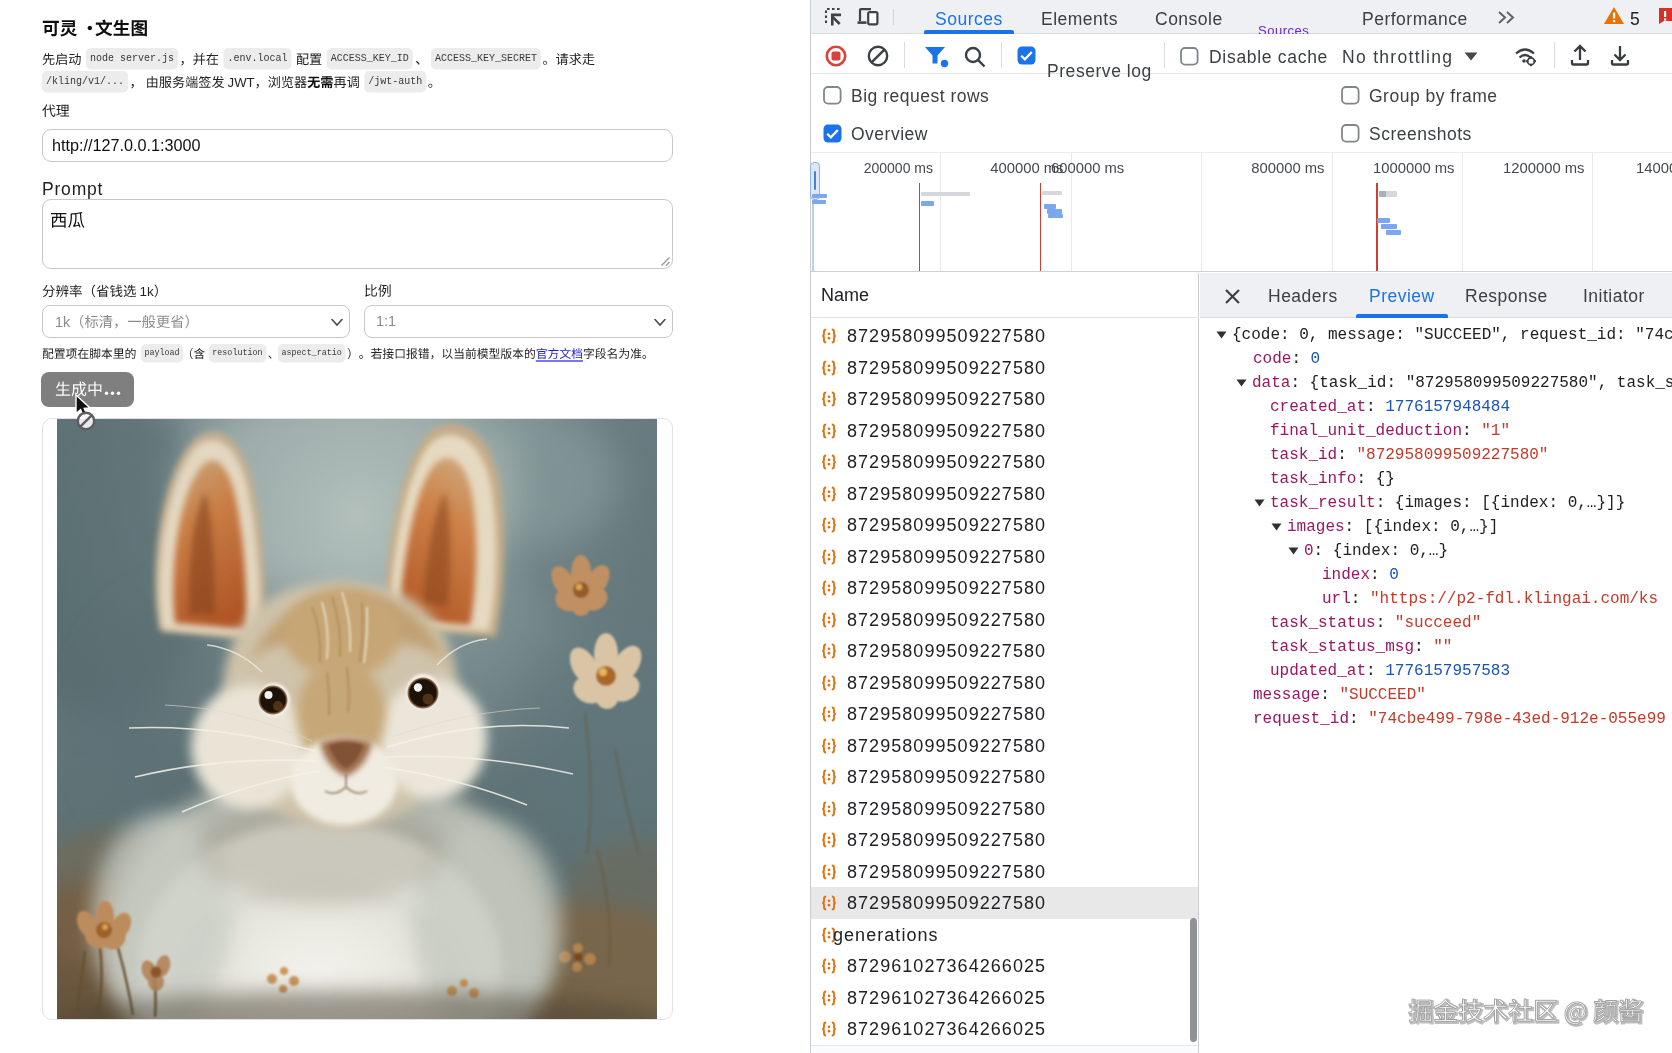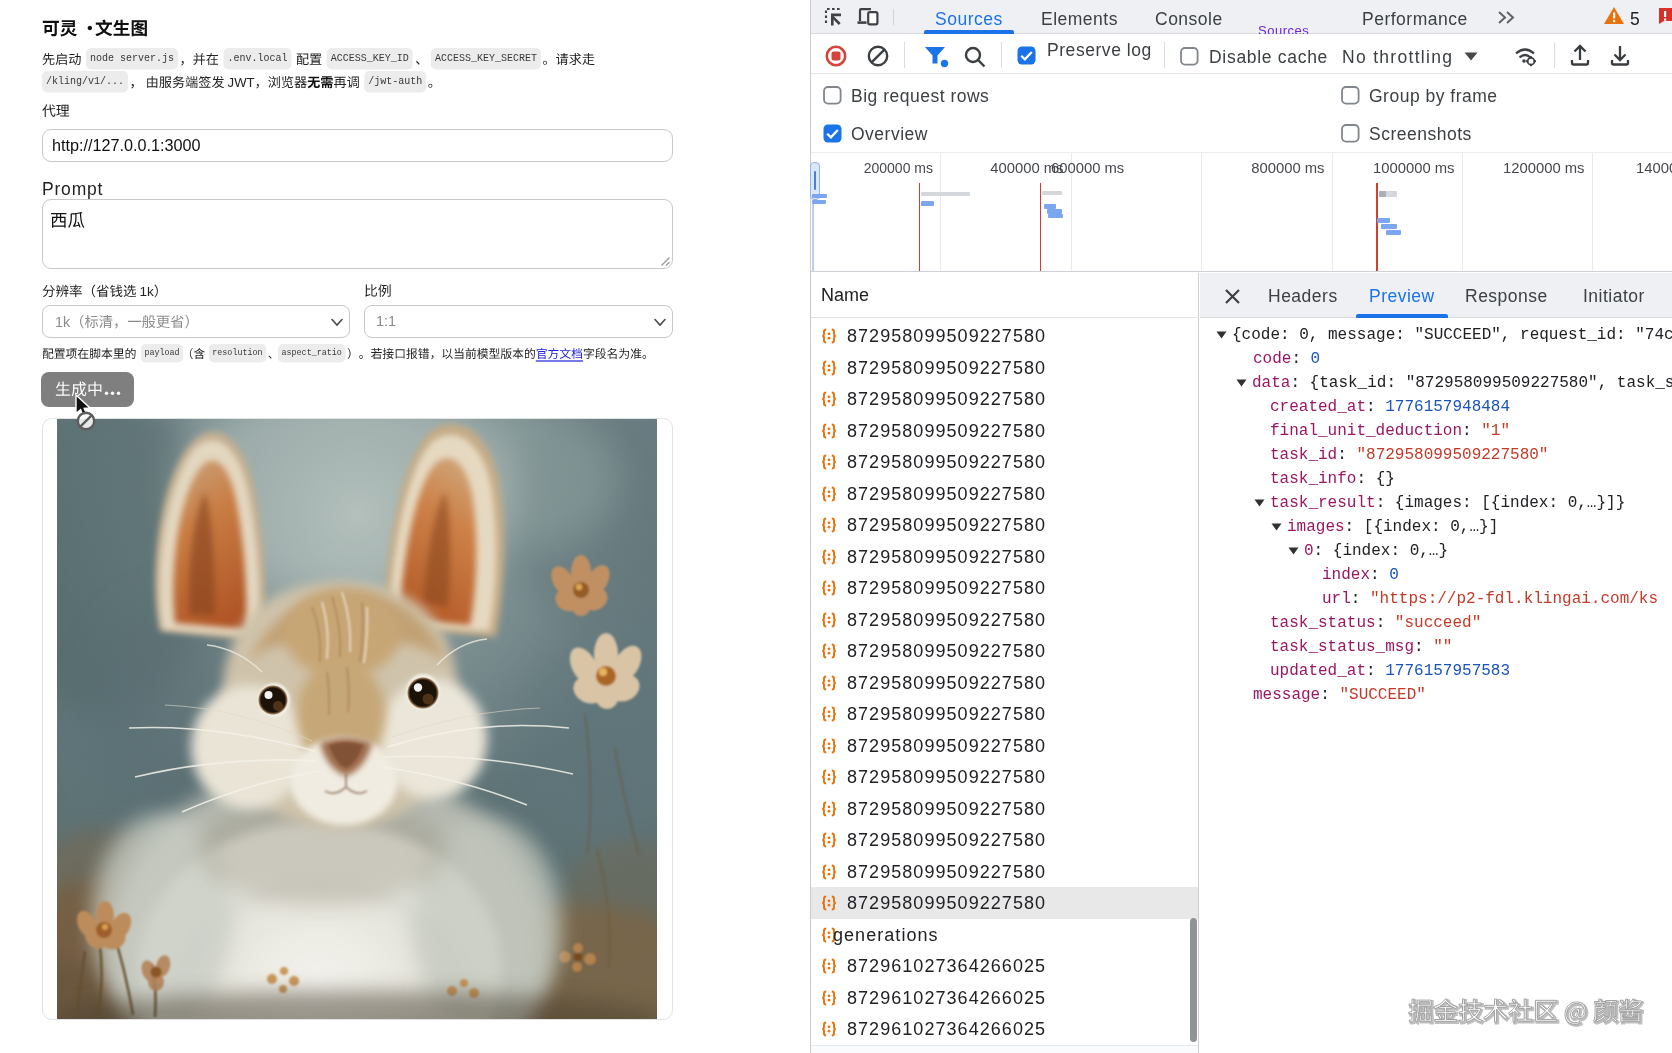--- a/index.html
+++ b/index.html
@@ -349,21 +349,21 @@
   </svg>
 <svg class="abs" style="left:963px;top:45px" width="24" height="24" viewBox="0 0 24 24">
 <circle cx="10" cy="10" r="7" stroke="#3c4043" stroke-width="2.4" fill="none"></circle>
 <line x1="15.2" y1="15.2" x2="21.5" y2="21.5" stroke="#3c4043" stroke-width="2.4"></line>
   </svg>
 <div class="abs" style="left:1001px;top:42px;width:1px;height:26px;background:#dadce0"></div>
 <svg class="abs" style="left:1017px;top:46px" width="19" height="19" viewBox="0 0 19 19">
     <rect x="0.5" y="0.5" width="18" height="18" rx="4.5" fill="#1a73e8"></rect>
     <path d="M4.2 9.7 L7.9 13.4 L14.8 6" stroke="#fff" stroke-width="2.3" fill="none"></path>
   </svg>
-<div class="abs" style="left:1047px;top:40px;font-size:17.5px;letter-spacing:0.55px;color:#3c4043">Preserve log</div>
+<div class="abs" style="left:1047px;top:61px;font-size:17.5px;letter-spacing:0.55px;color:#3c4043">Preserve log</div>
 <div class="abs" style="left:1164px;top:42px;width:1px;height:26px;background:#dadce0"></div>
 <svg class="abs" style="left:1180px;top:47px" width="19" height="19" viewBox="0 0 19 19">
     <rect x="1" y="1" width="16.6" height="16.6" rx="4" fill="#fff" stroke="#80868b" stroke-width="1.8"></rect>
   </svg>
 <div class="abs" style="left:1209px;top:47px;font-size:17.5px;letter-spacing:0.7px;color:#3c4043">Disable cache</div>
 <div class="abs" style="left:1342px;top:47px;font-size:17.5px;letter-spacing:1.3px;color:#3c4043">No throttling</div>
 <svg class="abs" style="left:1463px;top:51px" width="16" height="11" viewBox="0 0 16 11">
     <path d="M1.5 1.5 L8 9.5 L14.5 1.5 Z" fill="#46484b"></path>
   </svg>
 <svg class="abs" style="left:1514px;top:45px" width="24" height="23" viewBox="0 0 24 23">
@@ -683,17 +683,18 @@
         </svg><span style="color:#9a1663">images</span><span style="color:#202124">: </span><span style="color:#202124">[{index: 0,…}]</span></div>
       <div class="abs" style="left:1304px;top:539px;height:24px;line-height:24px;font-family:&quot;Liberation Mono&quot;,monospace;font-size:16px;white-space:pre"><svg style="position:absolute;left:-16px;top:8px" width="11" height="8" viewBox="0 0 11 8">
           <path d="M0.5 0.5 H10.5 L5.5 7.5 Z" fill="#2f3033"></path>
         </svg><span style="color:#9a1663">0</span><span style="color:#202124">: </span><span style="color:#202124">{index: 0,…}</span></div>
       <div class="abs" style="left:1322px;top:563px;height:24px;line-height:24px;font-family:&quot;Liberation Mono&quot;,monospace;font-size:16px;white-space:pre"><span style="color:#9a1663">index</span><span style="color:#202124">: </span><span style="color:#1a53bc">0</span></div>
       <div class="abs" style="left:1322px;top:587px;height:24px;line-height:24px;font-family:&quot;Liberation Mono&quot;,monospace;font-size:16px;white-space:pre"><span style="color:#9a1663">url</span><span style="color:#202124">: </span><span style="color:#c43a28">"https://p2-fdl.klingai.com/ks</span></div>
       <div class="abs" style="left:1270px;top:611px;height:24px;line-height:24px;font-family:&quot;Liberation Mono&quot;,monospace;font-size:16px;white-space:pre"><span style="color:#9a1663">task_status</span><span style="color:#202124">: </span><span style="color:#c43a28">"succeed"</span></div>
       <div class="abs" style="left:1270px;top:635px;height:24px;line-height:24px;font-family:&quot;Liberation Mono&quot;,monospace;font-size:16px;white-space:pre"><span style="color:#9a1663">task_status_msg</span><span style="color:#202124">: </span><span style="color:#c43a28">""</span></div>
       <div class="abs" style="left:1270px;top:659px;height:24px;line-height:24px;font-family:&quot;Liberation Mono&quot;,monospace;font-size:16px;white-space:pre"><span style="color:#9a1663">updated_at</span><span style="color:#202124">: </span><span style="color:#1a53bc">1776157957583</span></div>
       <div class="abs" style="left:1253px;top:683px;height:24px;line-height:24px;font-family:&quot;Liberation Mono&quot;,monospace;font-size:16px;white-space:pre"><span style="color:#9a1663">message</span><span style="color:#202124">: </span><span style="color:#c43a28">"SUCCEED"</span></div>
+      <div class="abs" style="left:1253px;top:707px;height:24px;line-height:24px;font-family:&quot;Liberation Mono&quot;,monospace;font-size:16px;white-space:pre"><span style="color:#9a1663">request_id</span><span style="color:#202124">: </span><span style="color:#c43a28">"74cbe499-798e-43ed-912e-055e99</span></div>
     </div>
   </div>
 <svg style="position:absolute;left:1408px;top:995px;overflow:visible" width="241" height="34" viewBox="0 -25 241 34">
     <path d="M9.2 -19.9V-12.3C9.2 -8.3 9 -2.9 7 1C7.5 1.2 8.2 1.7 8.5 2C10.6 -2.1 11 -8.1 11 -12.3V-13.7H23.1V-19.9ZM11 -18.3H21.3V-15.2H11ZM11.8 -4.9V1H21.6V1.9H23.2V-4.9H21.6V-0.6H18.2V-6.4H22.8V-11.9H21.2V-7.9H18.2V-12.9H16.6V-7.9H13.7V-11.9H12.2V-6.4H16.6V-0.6H13.4V-4.9ZM4 -21V-16H1.1V-14.2H4V-8.7C2.8 -8.3 1.6 -8 0.7 -7.7L1.2 -5.9L4 -6.8V-0.4C4 0 3.9 0.1 3.6 0.1C3.3 0.1 2.4 0.1 1.3 0.1C1.5 0.6 1.7 1.4 1.8 1.8C3.4 1.9 4.4 1.8 5 1.5C5.6 1.2 5.8 0.7 5.8 -0.4V-7.4L8.3 -8.2L8.1 -10L5.8 -9.2V-14.2H8.2V-16H5.8V-21Z M29.9 -5.5C30.9 -4 31.9 -2.1 32.3 -0.9L33.9 -1.6C33.5 -2.8 32.5 -4.7 31.5 -6.1ZM43.3 -6.1C42.7 -4.7 41.6 -2.7 40.7 -1.4L42.1 -0.8C43 -2 44.2 -3.8 45.1 -5.4ZM37.5 -21.2C35.1 -17.5 30.5 -14.6 25.8 -13.1C26.2 -12.6 26.8 -11.9 27.1 -11.3C28.4 -11.8 29.8 -12.4 31 -13.2V-11.8H36.5V-8.3H27.8V-6.6H36.5V-0.5H26.7V1.3H48.4V-0.5H38.4V-6.6H47.2V-8.3H38.4V-11.8H44V-13.3C45.3 -12.6 46.7 -11.9 48 -11.4C48.3 -11.9 48.9 -12.7 49.3 -13.1C45.5 -14.2 41 -16.9 38.6 -19.6L39.2 -20.5ZM43.7 -13.5H31.6C33.9 -14.8 35.9 -16.4 37.5 -18.2C39.2 -16.5 41.4 -14.8 43.7 -13.5Z M65.3 -21V-17.1H59.5V-15.3H65.3V-11.6H60V-9.8H60.8L60.7 -9.8C61.7 -7.1 63.1 -4.8 64.8 -2.9C62.8 -1.4 60.4 -0.4 58 0.3C58.4 0.7 58.8 1.5 59 2C61.6 1.2 64 0 66.2 -1.6C68 0 70.3 1.2 72.9 2C73.2 1.5 73.7 0.8 74.1 0.4C71.6 -0.2 69.5 -1.4 67.6 -2.8C69.9 -4.9 71.7 -7.7 72.7 -11.1L71.5 -11.6L71.2 -11.6H67.2V-15.3H73.2V-17.1H67.2V-21ZM62.5 -9.8H70.3C69.4 -7.6 68 -5.6 66.2 -4C64.7 -5.7 63.4 -7.6 62.5 -9.8ZM54.5 -21V-16H51.2V-14.2H54.5V-8.7C53.1 -8.3 51.9 -8 50.9 -7.8L51.5 -6L54.5 -6.8V-0.3C54.5 0.1 54.3 0.2 54 0.2C53.6 0.2 52.6 0.2 51.4 0.2C51.6 0.7 51.9 1.5 52 1.9C53.7 2 54.7 1.9 55.4 1.6C56 1.3 56.3 0.8 56.3 -0.3V-7.4L59.3 -8.3L59.1 -10L56.3 -9.2V-14.2H59.1V-16H56.3V-21Z M90.2 -19.4C91.7 -18.3 93.7 -16.7 94.7 -15.7L96.1 -17C95.1 -18 93.1 -19.5 91.5 -20.6ZM86.5 -21V-14.7H76.7V-12.8H86C83.8 -8.6 79.8 -4.5 75.9 -2.5C76.3 -2.1 77 -1.4 77.3 -0.9C80.7 -2.9 84.1 -6.3 86.5 -10.1V2H88.6V-10.9C91.1 -7.1 94.5 -3.3 97.5 -1.1C97.9 -1.6 98.5 -2.3 99 -2.7C95.7 -4.9 91.7 -9 89.3 -12.8H98.2V-14.7H88.6V-21Z M104 -20.2C104.9 -19.2 105.9 -17.8 106.3 -16.9L107.8 -17.8C107.4 -18.7 106.3 -20.1 105.4 -21ZM101.3 -16.7V-15H108C106.3 -11.9 103.4 -8.8 100.7 -7.2C101 -6.9 101.3 -5.9 101.5 -5.4C102.7 -6.2 103.8 -7.1 105 -8.3V2H106.8V-8.8C107.8 -7.8 108.9 -6.4 109.5 -5.7L110.6 -7.2C110.1 -7.8 108.1 -9.8 107.2 -10.7C108.4 -12.4 109.5 -14.2 110.3 -16.1L109.3 -16.8L109 -16.7ZM116.2 -21.1V-13.2H110.8V-11.4H116.2V-0.8H109.6V1H124V-0.8H118.1V-11.4H123.5V-13.2H118.1V-21.1Z M148.2 -19.7H127.4V1.2H148.8V-0.6H129.3V-17.8H148.2ZM131.5 -14.6C133.4 -13 135.6 -11.1 137.6 -9.2C135.5 -7.1 133.1 -5.2 130.7 -3.7C131.1 -3.4 131.8 -2.7 132.2 -2.3C134.5 -3.9 136.8 -5.8 138.9 -8C141.1 -5.9 143.1 -3.9 144.3 -2.3L145.8 -3.7C144.5 -5.2 142.4 -7.3 140.2 -9.3C142 -11.4 143.7 -13.6 145.1 -15.9L143.3 -16.6C142.1 -14.5 140.6 -12.5 138.9 -10.6C136.8 -12.4 134.7 -14.2 132.8 -15.7Z M166.8 4.3C168.8 4.3 170.5 3.9 172.2 2.9L171.5 1.6C170.3 2.3 168.7 2.8 167 2.8C162.2 2.8 158.7 -0.3 158.7 -5.8C158.7 -12.3 163.5 -16.5 168.5 -16.5C173.5 -16.5 176.2 -13.2 176.2 -8.7C176.2 -5.1 174.2 -2.9 172.4 -2.9C170.9 -2.9 170.4 -4 170.9 -6.2L172 -11.8H170.5L170.2 -10.7H170.2C169.6 -11.6 168.9 -12 167.9 -12C164.7 -12 162.5 -8.5 162.5 -5.6C162.5 -3 164 -1.6 165.9 -1.6C167.2 -1.6 168.4 -2.4 169.3 -3.5H169.4C169.5 -2.1 170.7 -1.4 172.2 -1.4C174.8 -1.4 177.8 -3.9 177.8 -8.8C177.8 -14.3 174.3 -18.1 168.7 -18.1C162.4 -18.1 157 -13.2 157 -5.7C157 0.9 161.4 4.3 166.8 4.3ZM166.3 -3.2C165.2 -3.2 164.4 -3.9 164.4 -5.7C164.4 -7.8 165.8 -10.4 167.9 -10.4C168.7 -10.4 169.2 -10.1 169.7 -9.2L168.9 -4.8C168 -3.7 167.1 -3.2 166.3 -3.2Z M202.3 -12.7C202.2 -3.7 201.9 -0.9 195.7 0.8C195.9 1.1 196.4 1.7 196.5 2.1C203.2 0.2 203.7 -3.2 203.8 -12.7ZM194.8 -11.5C193.5 -10.2 190.9 -9.1 188.8 -8.5C189.2 -8.1 189.7 -7.6 190 -7.2C192.2 -8 194.8 -9.3 196.4 -10.8ZM195.6 -4.6C194.1 -2.6 191.2 -0.9 188.2 0C188.5 0.4 189 1 189.3 1.4C192.5 0.3 195.5 -1.6 197.3 -3.9ZM203.3 -1.9C205 -0.8 206.9 0.9 207.8 2L208.9 0.9C207.9 -0.3 206 -1.9 204.4 -3ZM198.2 -15.2V-3.4H199.8V-13.8H206.1V-3.5H207.7V-15.2H203C203.3 -16 203.7 -17 204 -17.9H208.5V-19.5H197.7V-17.9H202.4C202.2 -17.1 201.8 -16 201.4 -15.2ZM190.6 -20.6C190.9 -20 191.2 -19.2 191.4 -18.5H186.5V-16.9H197.2V-18.5H193.2C193 -19.2 192.5 -20.3 192.1 -21.1ZM195.2 -8.2C193.8 -6.6 191 -5.1 188.6 -4.3C188.7 -5.6 188.8 -6.9 188.8 -8V-11.8H197.2V-13.4H194.7C195.2 -14.2 195.7 -15.3 196.2 -16.3L194.6 -16.7C194.2 -15.8 193.6 -14.4 193 -13.4H189.7L191 -13.9C190.8 -14.7 190.3 -15.9 189.7 -16.8L188.2 -16.3C188.8 -15.4 189.3 -14.2 189.5 -13.4H187.1V-8.1C187.1 -5.4 186.9 -1.6 185.7 1.1C186.1 1.3 186.8 1.7 187.2 2C188 0.2 188.4 -2.1 188.6 -4.2C189 -3.9 189.4 -3.4 189.7 -3C192.2 -4 195 -5.6 196.7 -7.5Z M212 -19.3C213 -18.3 214.2 -16.9 214.8 -15.9L216.1 -16.8C215.5 -17.7 214.3 -19.1 213.3 -20.1ZM212.9 -7.5V2H214.7V1H230.1V2H231.8V-7.5H225.3V-8.8H233.3V-10.2H211.4V-8.8H219.2V-7.5ZM214.7 -0.2V-1.2H230.1V-0.2ZM214.7 -2.4V-6.2H219.1C218.8 -5.3 217.8 -4.5 215 -4.1C215.3 -3.8 215.7 -3.3 215.9 -3C219.3 -3.7 220.4 -4.8 220.6 -6.2H223.8V-5.1C223.8 -3.8 224.3 -3.5 226.2 -3.5C226.5 -3.5 229.2 -3.5 229.6 -3.5L230.1 -3.5V-2.4ZM220.7 -8.8H223.8V-7.5H220.7ZM230.1 -4.6C230 -4.5 229.8 -4.5 229.4 -4.5C228.9 -4.5 226.7 -4.5 226.3 -4.5C225.5 -4.5 225.3 -4.6 225.3 -5.1V-6.2H230.1ZM224.9 -21.1C224 -19.3 221.9 -17.2 219.9 -16.1C220.2 -15.8 220.7 -15.2 221 -14.8C222.2 -15.6 223.3 -16.6 224.3 -17.6H231.2C230.3 -16 229 -14.9 227.3 -14.1C226.7 -14.9 225.7 -15.9 224.8 -16.7L223.5 -15.9C224.3 -15.2 225.2 -14.3 225.8 -13.5C224.1 -12.9 222.1 -12.6 219.9 -12.4C220.2 -12.1 220.7 -11.3 220.8 -10.9C227 -11.6 231.7 -13.3 233.5 -18.7L232.5 -19.2L232.1 -19.1H225.6C226 -19.6 226.3 -20.1 226.6 -20.5ZM211.3 -13.1 212 -11.5C213.7 -12.2 215.7 -13.2 217.7 -14.2V-10.9H219.4V-21H217.7V-15.8C215.3 -14.7 212.9 -13.7 211.3 -13.1Z" fill="none" stroke="#8a8a8a" stroke-width="2.6" transform="translate(1.3,1.3)" opacity="0.55"></path>
     <path d="M9.2 -19.9V-12.3C9.2 -8.3 9 -2.9 7 1C7.5 1.2 8.2 1.7 8.5 2C10.6 -2.1 11 -8.1 11 -12.3V-13.7H23.1V-19.9ZM11 -18.3H21.3V-15.2H11ZM11.8 -4.9V1H21.6V1.9H23.2V-4.9H21.6V-0.6H18.2V-6.4H22.8V-11.9H21.2V-7.9H18.2V-12.9H16.6V-7.9H13.7V-11.9H12.2V-6.4H16.6V-0.6H13.4V-4.9ZM4 -21V-16H1.1V-14.2H4V-8.7C2.8 -8.3 1.6 -8 0.7 -7.7L1.2 -5.9L4 -6.8V-0.4C4 0 3.9 0.1 3.6 0.1C3.3 0.1 2.4 0.1 1.3 0.1C1.5 0.6 1.7 1.4 1.8 1.8C3.4 1.9 4.4 1.8 5 1.5C5.6 1.2 5.8 0.7 5.8 -0.4V-7.4L8.3 -8.2L8.1 -10L5.8 -9.2V-14.2H8.2V-16H5.8V-21Z M29.9 -5.5C30.9 -4 31.9 -2.1 32.3 -0.9L33.9 -1.6C33.5 -2.8 32.5 -4.7 31.5 -6.1ZM43.3 -6.1C42.7 -4.7 41.6 -2.7 40.7 -1.4L42.1 -0.8C43 -2 44.2 -3.8 45.1 -5.4ZM37.5 -21.2C35.1 -17.5 30.5 -14.6 25.8 -13.1C26.2 -12.6 26.8 -11.9 27.1 -11.3C28.4 -11.8 29.8 -12.4 31 -13.2V-11.8H36.5V-8.3H27.8V-6.6H36.5V-0.5H26.7V1.3H48.4V-0.5H38.4V-6.6H47.2V-8.3H38.4V-11.8H44V-13.3C45.3 -12.6 46.7 -11.9 48 -11.4C48.3 -11.9 48.9 -12.7 49.3 -13.1C45.5 -14.2 41 -16.9 38.6 -19.6L39.2 -20.5ZM43.7 -13.5H31.6C33.9 -14.8 35.9 -16.4 37.5 -18.2C39.2 -16.5 41.4 -14.8 43.7 -13.5Z M65.3 -21V-17.1H59.5V-15.3H65.3V-11.6H60V-9.8H60.8L60.7 -9.8C61.7 -7.1 63.1 -4.8 64.8 -2.9C62.8 -1.4 60.4 -0.4 58 0.3C58.4 0.7 58.8 1.5 59 2C61.6 1.2 64 0 66.2 -1.6C68 0 70.3 1.2 72.9 2C73.2 1.5 73.7 0.8 74.1 0.4C71.6 -0.2 69.5 -1.4 67.6 -2.8C69.9 -4.9 71.7 -7.7 72.7 -11.1L71.5 -11.6L71.2 -11.6H67.2V-15.3H73.2V-17.1H67.2V-21ZM62.5 -9.8H70.3C69.4 -7.6 68 -5.6 66.2 -4C64.7 -5.7 63.4 -7.6 62.5 -9.8ZM54.5 -21V-16H51.2V-14.2H54.5V-8.7C53.1 -8.3 51.9 -8 50.9 -7.8L51.5 -6L54.5 -6.8V-0.3C54.5 0.1 54.3 0.2 54 0.2C53.6 0.2 52.6 0.2 51.4 0.2C51.6 0.7 51.9 1.5 52 1.9C53.7 2 54.7 1.9 55.4 1.6C56 1.3 56.3 0.8 56.3 -0.3V-7.4L59.3 -8.3L59.1 -10L56.3 -9.2V-14.2H59.1V-16H56.3V-21Z M90.2 -19.4C91.7 -18.3 93.7 -16.7 94.7 -15.7L96.1 -17C95.1 -18 93.1 -19.5 91.5 -20.6ZM86.5 -21V-14.7H76.7V-12.8H86C83.8 -8.6 79.8 -4.5 75.9 -2.5C76.3 -2.1 77 -1.4 77.3 -0.9C80.7 -2.9 84.1 -6.3 86.5 -10.1V2H88.6V-10.9C91.1 -7.1 94.5 -3.3 97.5 -1.1C97.9 -1.6 98.5 -2.3 99 -2.7C95.7 -4.9 91.7 -9 89.3 -12.8H98.2V-14.7H88.6V-21Z M104 -20.2C104.9 -19.2 105.9 -17.8 106.3 -16.9L107.8 -17.8C107.4 -18.7 106.3 -20.1 105.4 -21ZM101.3 -16.7V-15H108C106.3 -11.9 103.4 -8.8 100.7 -7.2C101 -6.9 101.3 -5.9 101.5 -5.4C102.7 -6.2 103.8 -7.1 105 -8.3V2H106.8V-8.8C107.8 -7.8 108.9 -6.4 109.5 -5.7L110.6 -7.2C110.1 -7.8 108.1 -9.8 107.2 -10.7C108.4 -12.4 109.5 -14.2 110.3 -16.1L109.3 -16.8L109 -16.7ZM116.2 -21.1V-13.2H110.8V-11.4H116.2V-0.8H109.6V1H124V-0.8H118.1V-11.4H123.5V-13.2H118.1V-21.1Z M148.2 -19.7H127.4V1.2H148.8V-0.6H129.3V-17.8H148.2ZM131.5 -14.6C133.4 -13 135.6 -11.1 137.6 -9.2C135.5 -7.1 133.1 -5.2 130.7 -3.7C131.1 -3.4 131.8 -2.7 132.2 -2.3C134.5 -3.9 136.8 -5.8 138.9 -8C141.1 -5.9 143.1 -3.9 144.3 -2.3L145.8 -3.7C144.5 -5.2 142.4 -7.3 140.2 -9.3C142 -11.4 143.7 -13.6 145.1 -15.9L143.3 -16.6C142.1 -14.5 140.6 -12.5 138.9 -10.6C136.8 -12.4 134.7 -14.2 132.8 -15.7Z M166.8 4.3C168.8 4.3 170.5 3.9 172.2 2.9L171.5 1.6C170.3 2.3 168.7 2.8 167 2.8C162.2 2.8 158.7 -0.3 158.7 -5.8C158.7 -12.3 163.5 -16.5 168.5 -16.5C173.5 -16.5 176.2 -13.2 176.2 -8.7C176.2 -5.1 174.2 -2.9 172.4 -2.9C170.9 -2.9 170.4 -4 170.9 -6.2L172 -11.8H170.5L170.2 -10.7H170.2C169.6 -11.6 168.9 -12 167.9 -12C164.7 -12 162.5 -8.5 162.5 -5.6C162.5 -3 164 -1.6 165.9 -1.6C167.2 -1.6 168.4 -2.4 169.3 -3.5H169.4C169.5 -2.1 170.7 -1.4 172.2 -1.4C174.8 -1.4 177.8 -3.9 177.8 -8.8C177.8 -14.3 174.3 -18.1 168.7 -18.1C162.4 -18.1 157 -13.2 157 -5.7C157 0.9 161.4 4.3 166.8 4.3ZM166.3 -3.2C165.2 -3.2 164.4 -3.9 164.4 -5.7C164.4 -7.8 165.8 -10.4 167.9 -10.4C168.7 -10.4 169.2 -10.1 169.7 -9.2L168.9 -4.8C168 -3.7 167.1 -3.2 166.3 -3.2Z M202.3 -12.7C202.2 -3.7 201.9 -0.9 195.7 0.8C195.9 1.1 196.4 1.7 196.5 2.1C203.2 0.2 203.7 -3.2 203.8 -12.7ZM194.8 -11.5C193.5 -10.2 190.9 -9.1 188.8 -8.5C189.2 -8.1 189.7 -7.6 190 -7.2C192.2 -8 194.8 -9.3 196.4 -10.8ZM195.6 -4.6C194.1 -2.6 191.2 -0.9 188.2 0C188.5 0.4 189 1 189.3 1.4C192.5 0.3 195.5 -1.6 197.3 -3.9ZM203.3 -1.9C205 -0.8 206.9 0.9 207.8 2L208.9 0.9C207.9 -0.3 206 -1.9 204.4 -3ZM198.2 -15.2V-3.4H199.8V-13.8H206.1V-3.5H207.7V-15.2H203C203.3 -16 203.7 -17 204 -17.9H208.5V-19.5H197.7V-17.9H202.4C202.2 -17.1 201.8 -16 201.4 -15.2ZM190.6 -20.6C190.9 -20 191.2 -19.2 191.4 -18.5H186.5V-16.9H197.2V-18.5H193.2C193 -19.2 192.5 -20.3 192.1 -21.1ZM195.2 -8.2C193.8 -6.6 191 -5.1 188.6 -4.3C188.7 -5.6 188.8 -6.9 188.8 -8V-11.8H197.2V-13.4H194.7C195.2 -14.2 195.7 -15.3 196.2 -16.3L194.6 -16.7C194.2 -15.8 193.6 -14.4 193 -13.4H189.7L191 -13.9C190.8 -14.7 190.3 -15.9 189.7 -16.8L188.2 -16.3C188.8 -15.4 189.3 -14.2 189.5 -13.4H187.1V-8.1C187.1 -5.4 186.9 -1.6 185.7 1.1C186.1 1.3 186.8 1.7 187.2 2C188 0.2 188.4 -2.1 188.6 -4.2C189 -3.9 189.4 -3.4 189.7 -3C192.2 -4 195 -5.6 196.7 -7.5Z M212 -19.3C213 -18.3 214.2 -16.9 214.8 -15.9L216.1 -16.8C215.5 -17.7 214.3 -19.1 213.3 -20.1ZM212.9 -7.5V2H214.7V1H230.1V2H231.8V-7.5H225.3V-8.8H233.3V-10.2H211.4V-8.8H219.2V-7.5ZM214.7 -0.2V-1.2H230.1V-0.2ZM214.7 -2.4V-6.2H219.1C218.8 -5.3 217.8 -4.5 215 -4.1C215.3 -3.8 215.7 -3.3 215.9 -3C219.3 -3.7 220.4 -4.8 220.6 -6.2H223.8V-5.1C223.8 -3.8 224.3 -3.5 226.2 -3.5C226.5 -3.5 229.2 -3.5 229.6 -3.5L230.1 -3.5V-2.4ZM220.7 -8.8H223.8V-7.5H220.7ZM230.1 -4.6C230 -4.5 229.8 -4.5 229.4 -4.5C228.9 -4.5 226.7 -4.5 226.3 -4.5C225.5 -4.5 225.3 -4.6 225.3 -5.1V-6.2H230.1ZM224.9 -21.1C224 -19.3 221.9 -17.2 219.9 -16.1C220.2 -15.8 220.7 -15.2 221 -14.8C222.2 -15.6 223.3 -16.6 224.3 -17.6H231.2C230.3 -16 229 -14.9 227.3 -14.1C226.7 -14.9 225.7 -15.9 224.8 -16.7L223.5 -15.9C224.3 -15.2 225.2 -14.3 225.8 -13.5C224.1 -12.9 222.1 -12.6 219.9 -12.4C220.2 -12.1 220.7 -11.3 220.8 -10.9C227 -11.6 231.7 -13.3 233.5 -18.7L232.5 -19.2L232.1 -19.1H225.6C226 -19.6 226.3 -20.1 226.6 -20.5ZM211.3 -13.1 212 -11.5C213.7 -12.2 215.7 -13.2 217.7 -14.2V-10.9H219.4V-21H217.7V-15.8C215.3 -14.7 212.9 -13.7 211.3 -13.1Z" fill="#fdfdfd" stroke="#9a9a9a" stroke-width="0.9"></path>
   </svg>
 </body></html>

